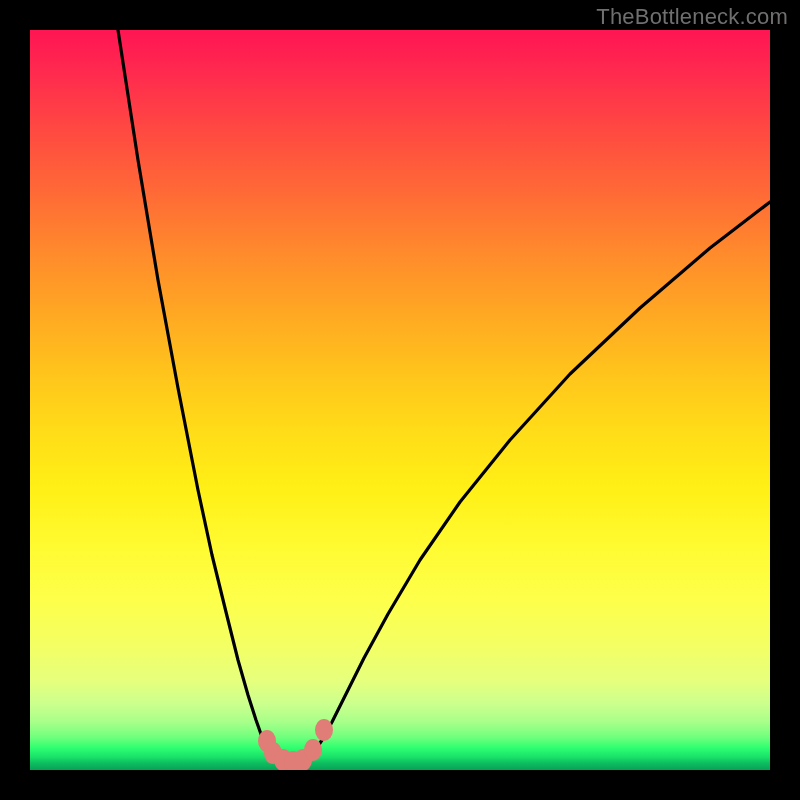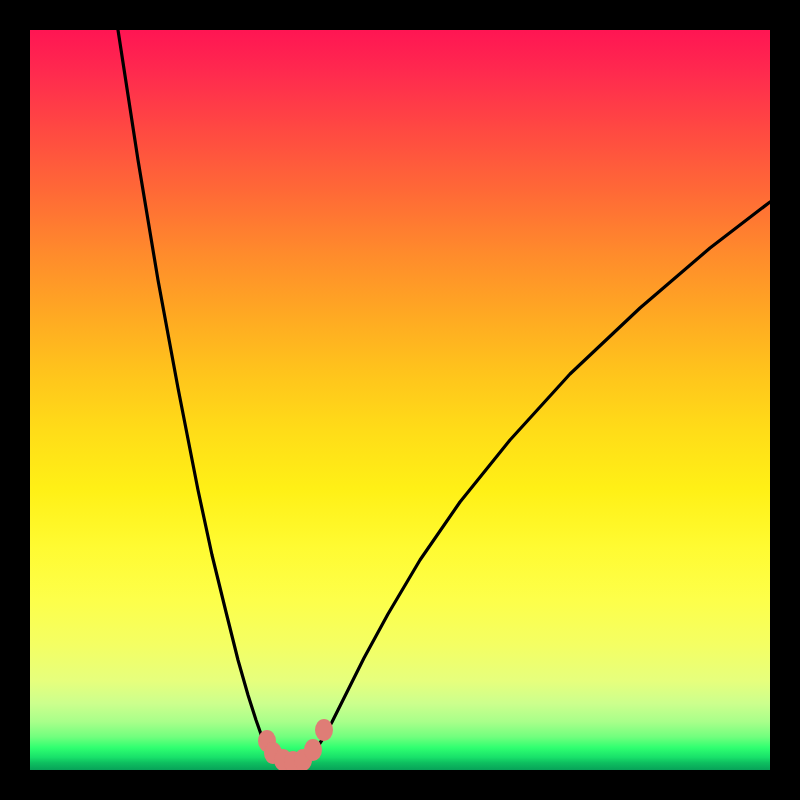--- a/index.html
+++ b/index.html
@@ -57,20 +57,21 @@
     left: 30px;
     width: 740px;
     height: 740px;
     z-index: 2;
   }
 </style>
 </head>
 <body>
 
 <div class="stage">
+  <div class="watermark">TheBottleneck.com</div>
 
   <div class="plot"></div>
 
   <svg class="curves" viewBox="0 0 740 740" preserveAspectRatio="none">
     <path id="curve-path" fill="none" stroke-width="3.2" stroke-linecap="round" stroke-linejoin="round" d="M88.0 0.0 L108.0 130.0 L128.0 250.0 L148.0 358.0 L168.0 460.0 L182.0 525.0 L196.0 582.0 L208.0 630.0 L218.0 665.0 L226.0 690.0 L232.0 707.0 L237.0 717.0 L241.0 722.0 L241.0 722.0 L246.0 727.0 L252.0 730.0 L259.0 732.0 L266.0 732.0 L273.0 730.0 L279.0 727.0 L284.0 722.0 L284.0 722.0 L292.0 710.0 L302.0 692.0 L316.0 664.0 L334.0 628.0 L358.0 584.0 L390.0 530.0 L430.0 472.0 L480.0 410.0 L540.0 344.0 L610.0 278.0 L680.0 218.0 L740.0 172.0" stroke="#000000"></path>
     <g id="marker-group">
         <ellipse cx="237" cy="711" rx="9" ry="11" fill="#df7d76"></ellipse>
         <ellipse cx="243" cy="723" rx="9" ry="11" fill="#df7d76"></ellipse>
         <ellipse cx="253" cy="730" rx="9" ry="11" fill="#df7d76"></ellipse>
         <ellipse cx="263" cy="732" rx="9" ry="11" fill="#df7d76"></ellipse>

